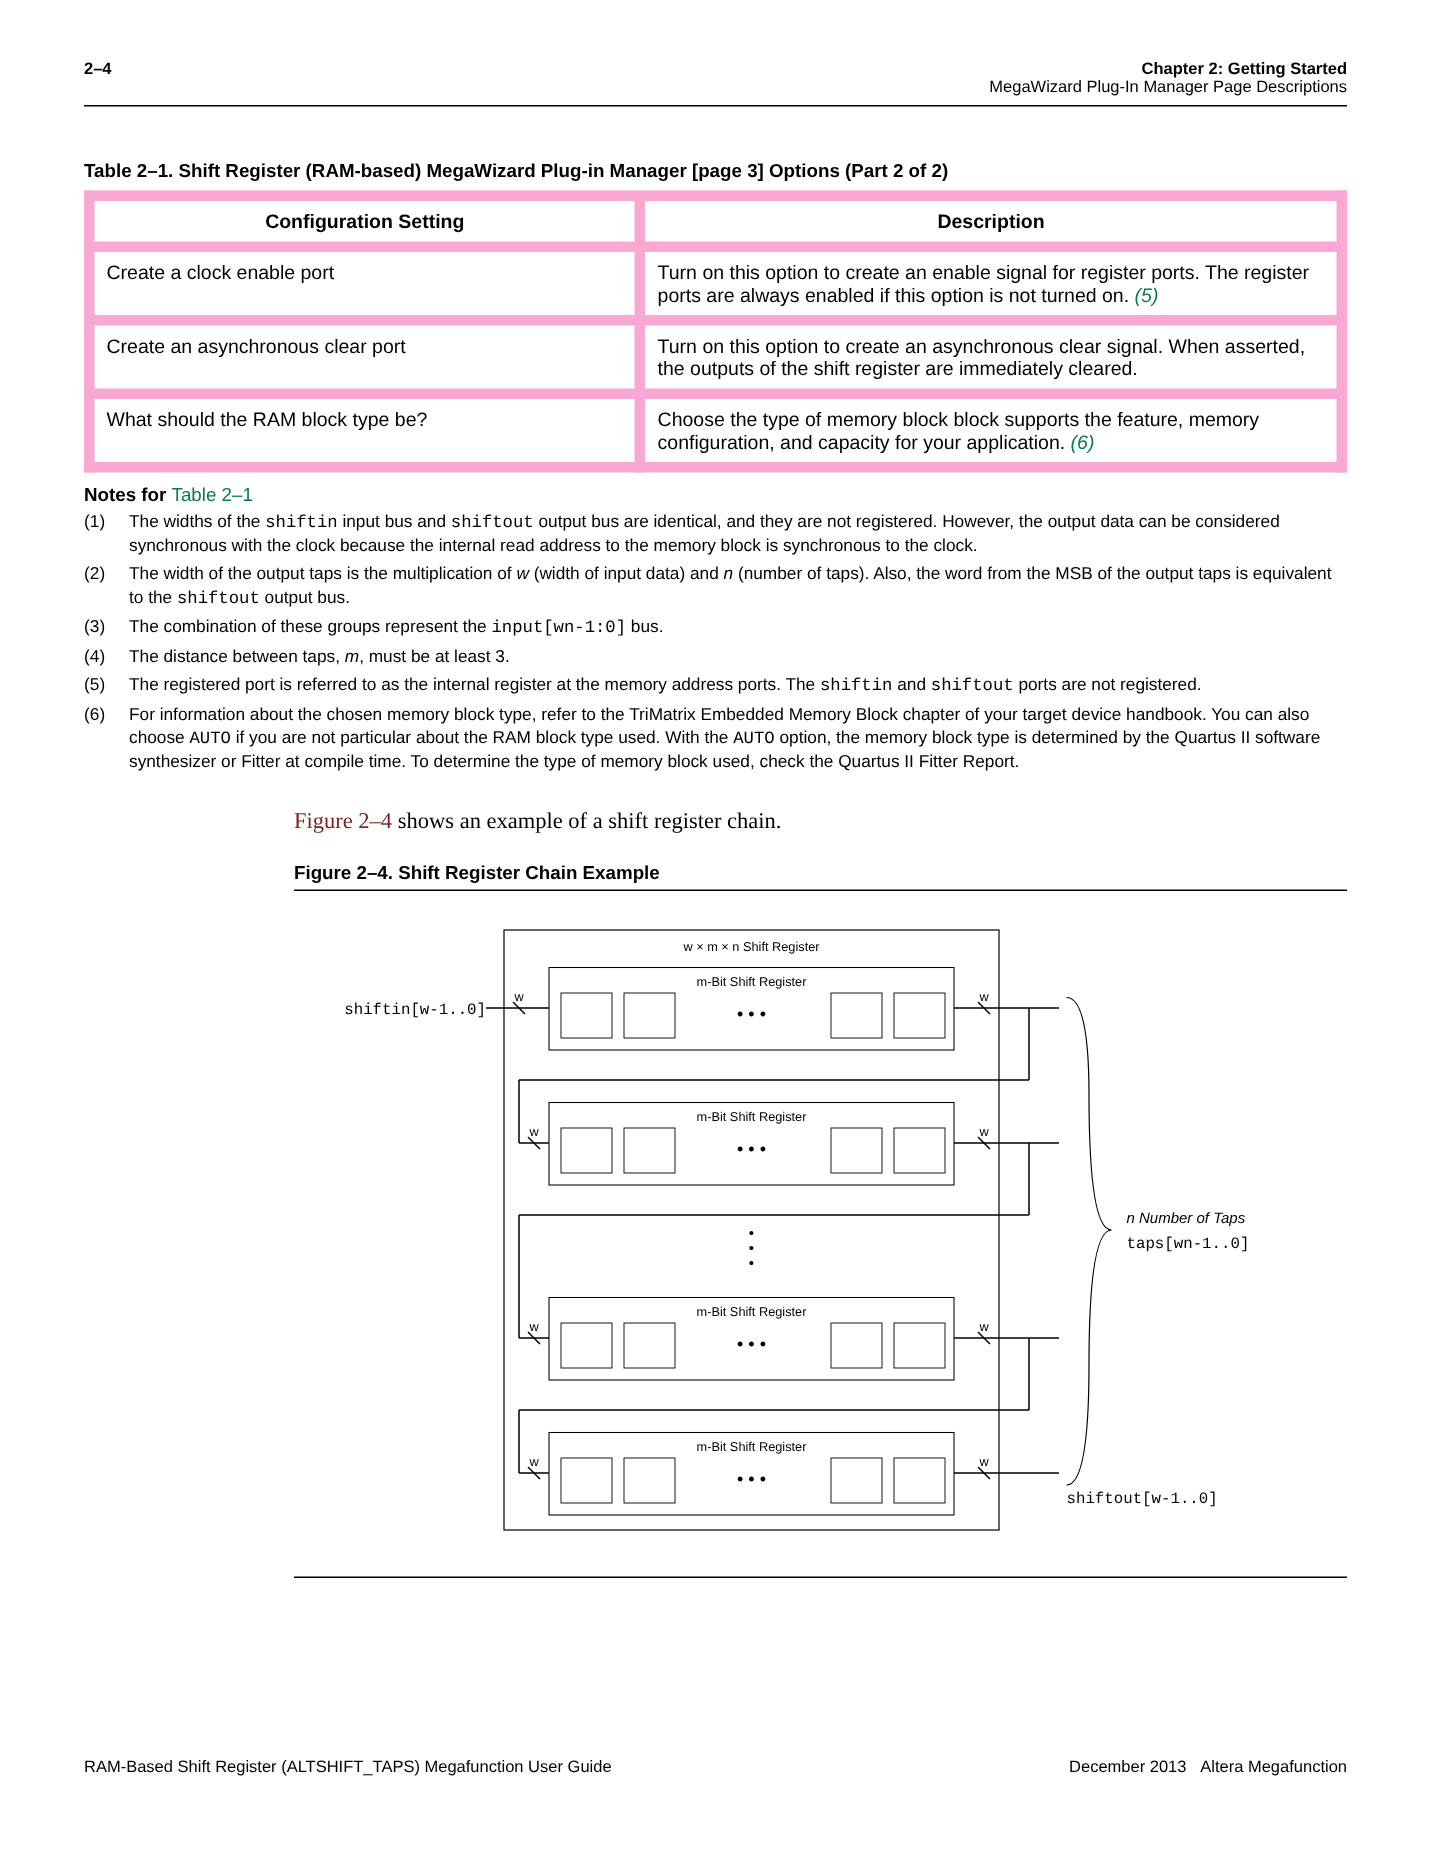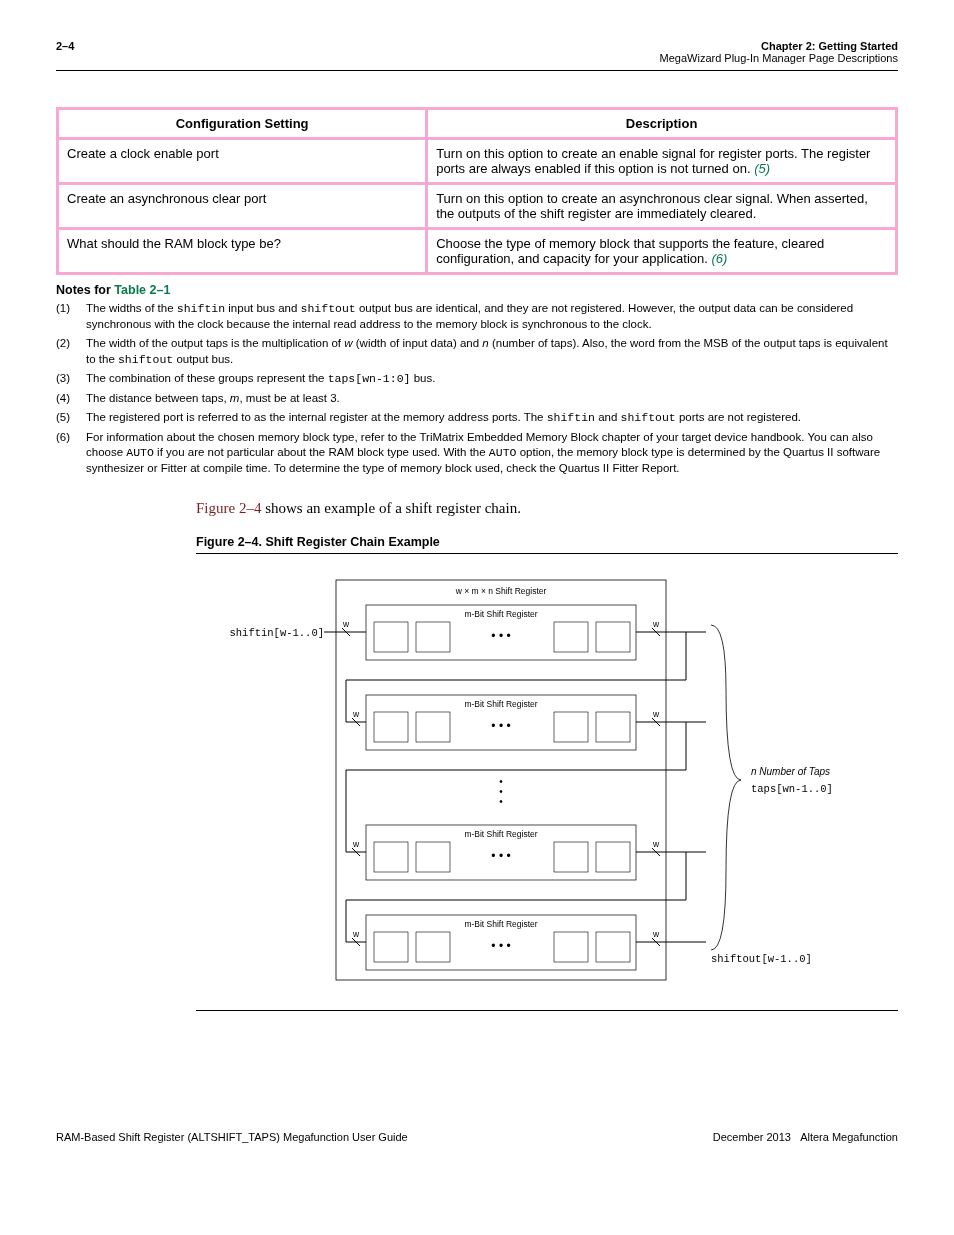--- a/index.html
+++ b/index.html
@@ -33,33 +33,33 @@
     font-size: 12.5px;
     font-weight: bold;
     margin-bottom: 6px;
   }
   table.opts {
     width: 100%;
     border-collapse: collapse;
     font-size: 13px;
   }
   table.opts th, table.opts td {
-    border: 3px solid #f9a8d4;
+    border: 7px solid #f9a8d4;
     padding: 6px 8px;
     vertical-align: top;
     text-align: left;
   }
   table.opts th {
     font-weight: bold;
     text-align: center;
     font-size: 13px;
   }
   .note-ref { font-style: italic; color: #0a7a4b; }
   .notes-title { font-size: 12.5px; font-weight: bold; margin-top: 8px; }
-  .notes-title .link { color: #0a7a4b; font-weight: bold; }
+  .notes-title .link { color: #0a7a4b; font-weight: normal; }
   ol.notes {
     font-size: 11.5px;
     padding-left: 0;
     margin-top: 4px;
     list-style: none;
     counter-reset: note;
   }
   ol.notes li {
     counter-increment: note;
     padding-left: 30px;
@@ -123,50 +123,51 @@
         <span class="bold">Getting Started</span>
       </span>
     </div>
     <div class="hdr-row">
       <span></span>
       <span>MegaWizard Plug-In Manager Page Descriptions</span>
     </div>
   </div>
   <div class="hr"></div>
 
+  <div class="table-caption">Table 2–1.  Shift Register (RAM-based) MegaWizard Plug-in Manager [page 3] Options   (Part 2 of 2)</div>
   <table class="opts">
     <thead>
       <tr>
         <th style="width:44%">Configuration Setting</th>
         <th>Description</th>
       </tr>
     </thead>
     <tbody>
       <tr>
         <td>Create a clock enable port</td>
         <td><span>Turn on this option to create an enable signal for register ports. The register ports are always enabled if this option is not turned on.  </span><span class="note-ref">(5)</span></td>
       </tr>
       <tr>
         <td>Create an asynchronous clear port</td>
         <td><span>Turn on this option to create an asynchronous clear signal. When asserted, the outputs of the shift register are immediately cleared.</span><span class="note-ref"></span></td>
       </tr>
       <tr>
         <td>What should the RAM block type be?</td>
-        <td><span>Choose the type of memory block that supports the feature, cleared configuration, and capacity for your application. </span><span class="note-ref">(6)</span></td>
+        <td><span>Choose the type of memory block block supports the feature, memory configuration, and capacity for your application. </span><span class="note-ref">(6)</span></td>
       </tr>
     </tbody>
   </table>
 
   <div class="notes-title">
     <span>Notes for </span><span class="link">Table 2–1</span>
   </div>
   <ol class="notes">
     <li><span>The widths of the </span><span class="mono">shiftin</span><span> input bus and </span><span class="mono">shiftout</span><span> output bus are identical, and they are not registered. However, the output data can be considered synchronous with the clock because the internal read address to the memory block is synchronous to the clock.</span></li>
     <li><span>The width of the output taps is the multiplication of </span><span class="em">w</span><span> (width of input data) and </span><span class="em">n</span><span> (number of taps). Also, the word from the MSB of the output taps is equivalent to the </span><span class="mono">shiftout</span><span> output bus.</span></li>
-    <li><span>The combination of these groups represent the </span><span class="mono">taps[wn-1:0]</span><span> bus.</span></li>
+    <li><span>The combination of these groups represent the </span><span class="mono">input[wn-1:0]</span><span> bus.</span></li>
     <li><span>The distance between taps, </span><span class="em">m</span><span>, must be at least 3.</span></li>
     <li><span>The registered port is referred to as the internal register at the memory address ports. The </span><span class="mono">shiftin</span><span> and </span><span class="mono">shiftout</span><span> ports are not registered.</span></li>
     <li><span>For information about the chosen memory block type, refer to the TriMatrix Embedded Memory Block chapter of your target device handbook. You can also choose </span><span class="mono">AUTO</span><span> if you are not particular about the RAM block type used. With the </span><span class="mono">AUTO</span><span> option, the memory block type is determined by the Quartus II software synthesizer or Fitter at compile time. To determine the type of memory block used, check the Quartus II Fitter Report.</span></li>
   </ol>
 
   <div class="body-line">
     <span class="figlink">Figure 2–4</span><span> shows an example of a shift register chain.</span>
   </div>
 
   <div class="fig-caption">Figure 2–4.  Shift Register Chain Example</div>

